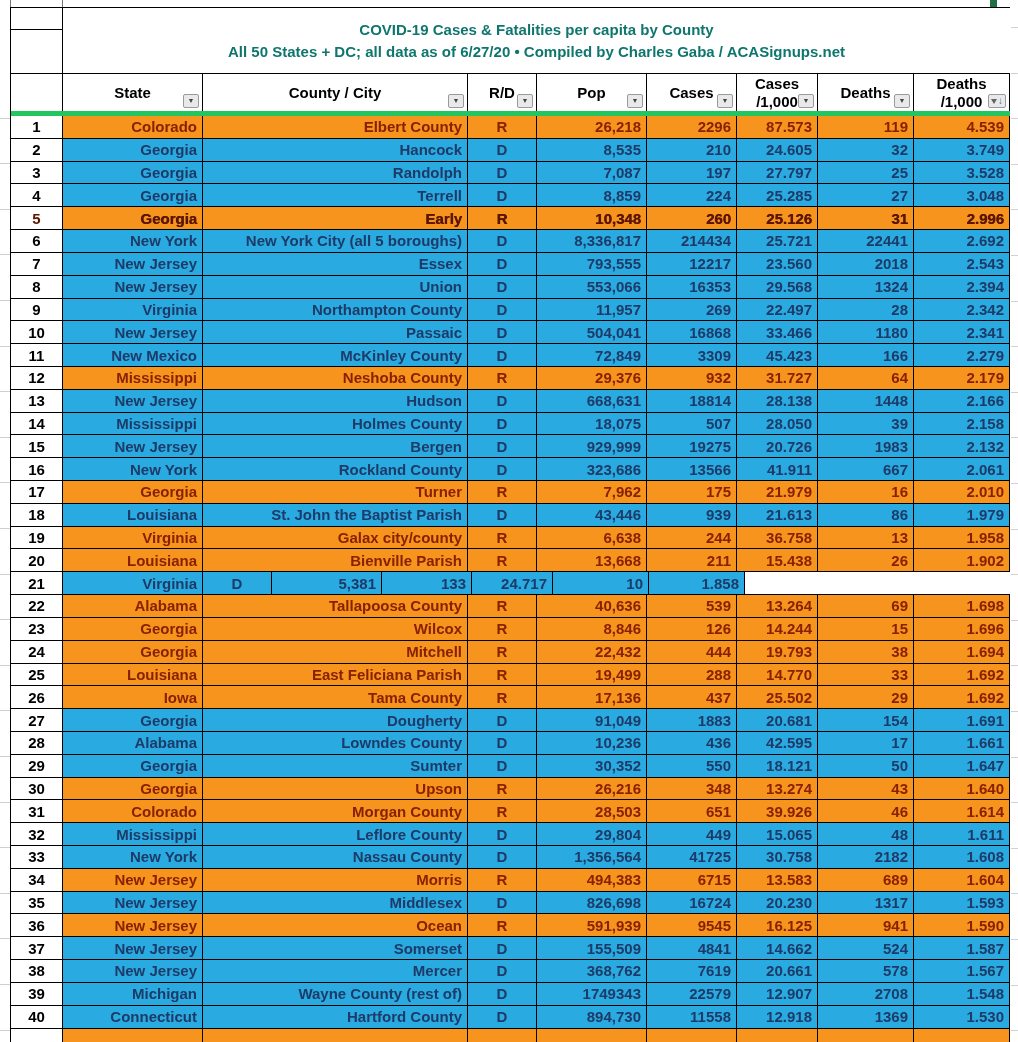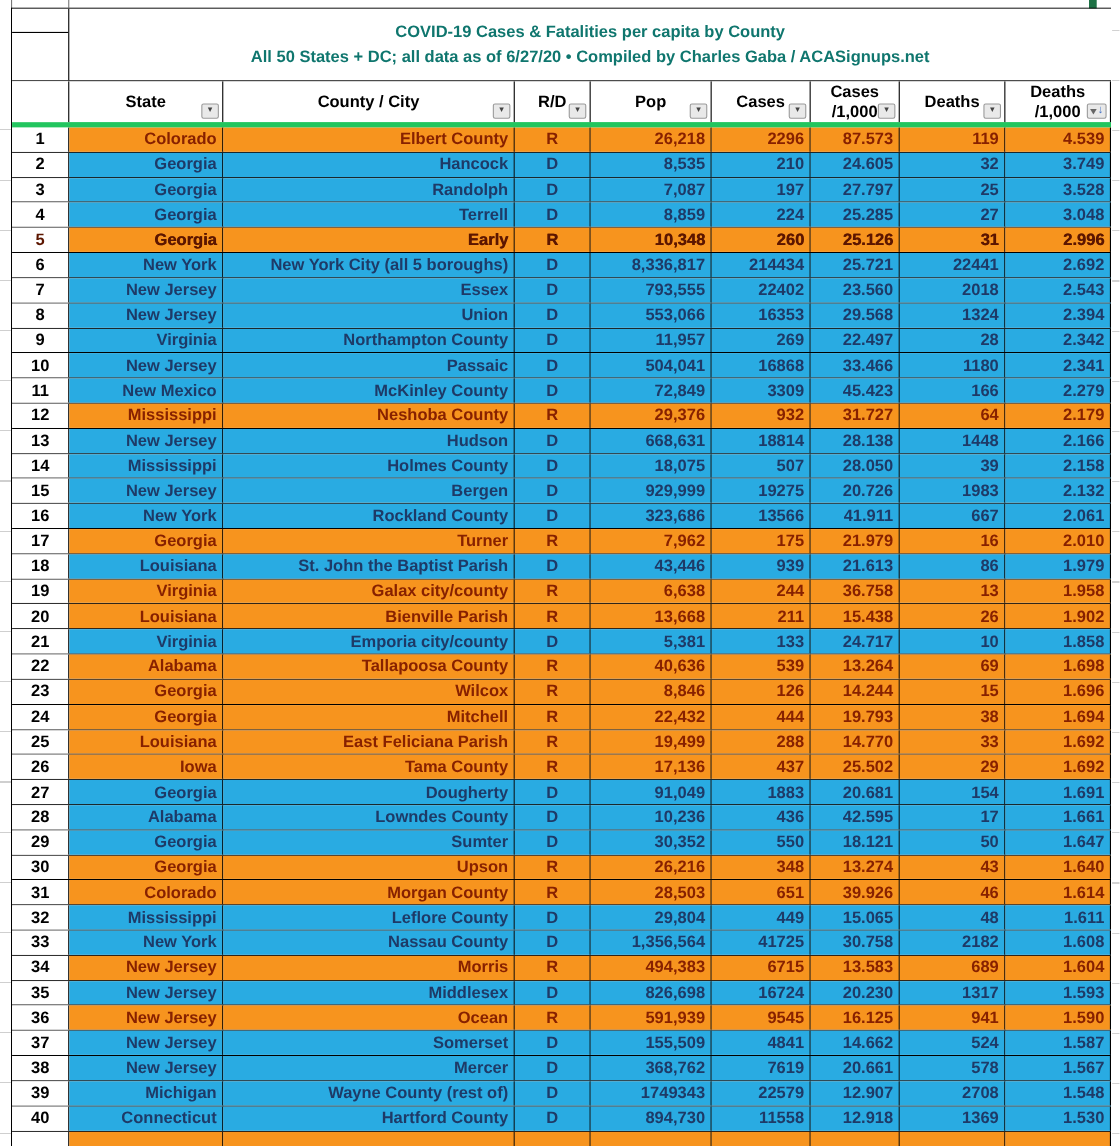--- a/index.html
+++ b/index.html
@@ -201,21 +201,21 @@
           <div class="cell c-c1000 right">25.721</div>
           <div class="cell c-deaths right">22441</div>
           <div class="cell c-d1000 right">2.692</div>
         </div>
         <div class="row party-D">
           <div class="cell c-num">7</div>
           <div class="cell c-state right">New Jersey</div>
           <div class="cell c-county right">Essex</div>
           <div class="cell c-rd">D</div>
           <div class="cell c-pop right">793,555</div>
-          <div class="cell c-cases right">22402</div>
+          <div class="cell c-cases right">12217</div>
           <div class="cell c-c1000 right">23.560</div>
           <div class="cell c-deaths right">2018</div>
           <div class="cell c-d1000 right">2.543</div>
         </div>
         <div class="row party-D">
           <div class="cell c-num">8</div>
           <div class="cell c-state right">New Jersey</div>
           <div class="cell c-county right">Union</div>
           <div class="cell c-rd">D</div>
           <div class="cell c-pop right">553,066</div>
@@ -352,21 +352,20 @@
           <div class="cell c-rd">R</div>
           <div class="cell c-pop right">13,668</div>
           <div class="cell c-cases right">211</div>
           <div class="cell c-c1000 right">15.438</div>
           <div class="cell c-deaths right">26</div>
           <div class="cell c-d1000 right">1.902</div>
         </div>
         <div class="row party-D">
           <div class="cell c-num">21</div>
           <div class="cell c-state right">Virginia</div>
-          <div class="cell c-county right">Emporia city/county</div>
           <div class="cell c-rd">D</div>
           <div class="cell c-pop right">5,381</div>
           <div class="cell c-cases right">133</div>
           <div class="cell c-c1000 right">24.717</div>
           <div class="cell c-deaths right">10</div>
           <div class="cell c-d1000 right">1.858</div>
         </div>
         <div class="row party-R">
           <div class="cell c-num">22</div>
           <div class="cell c-state right">Alabama</div>

